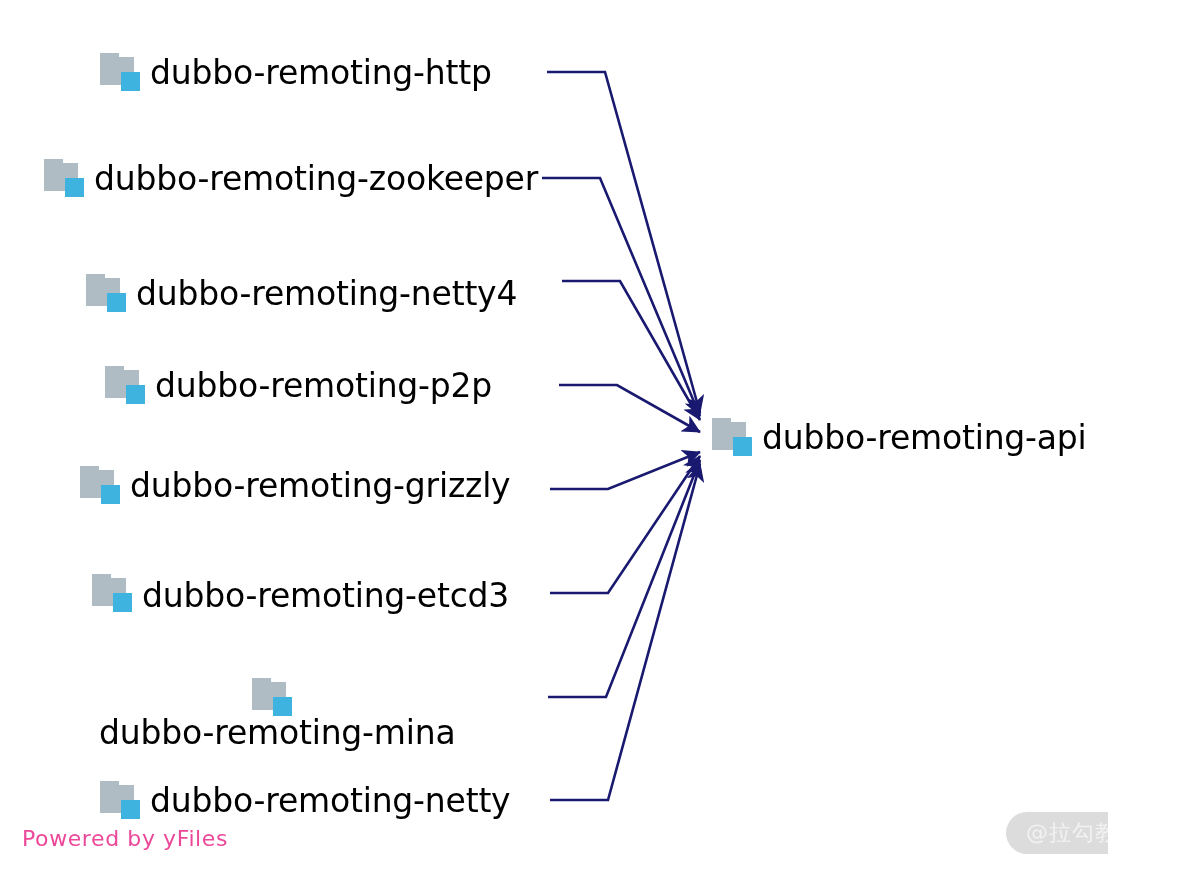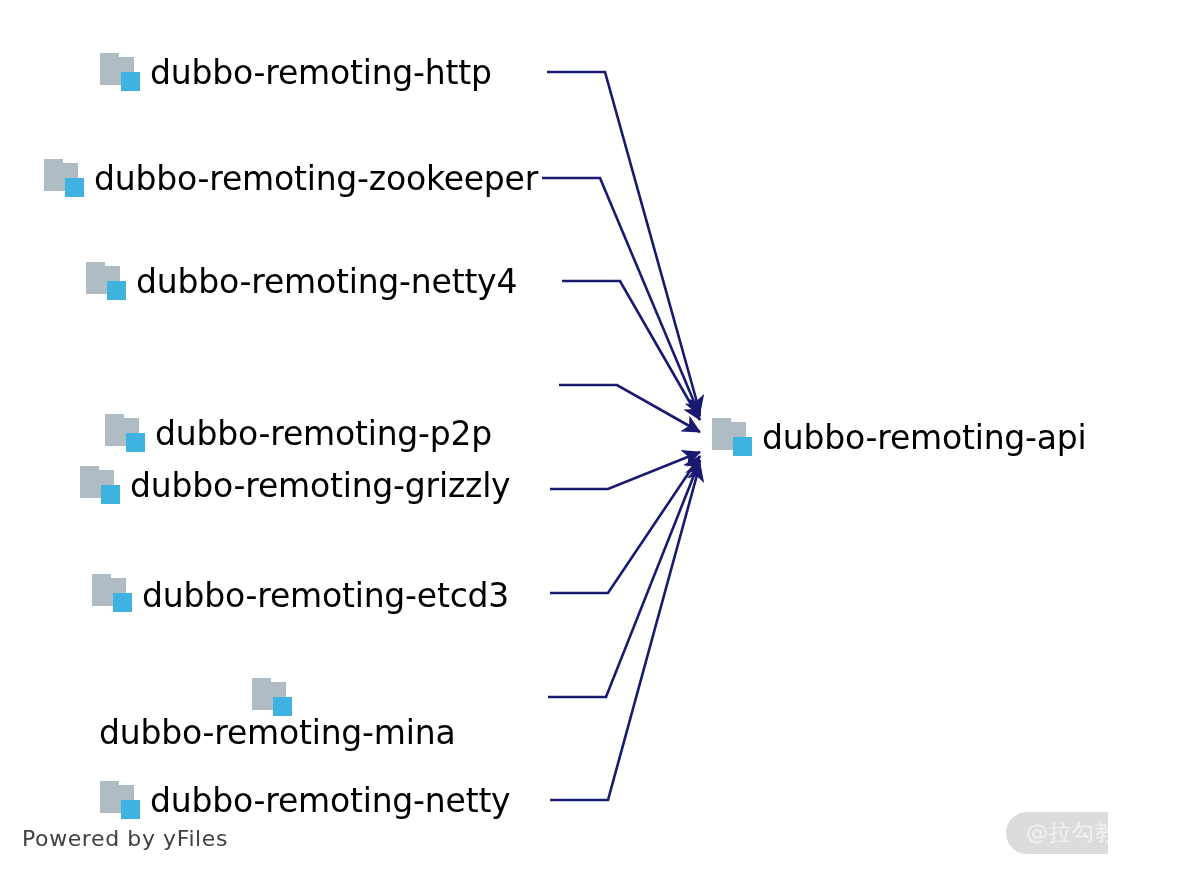--- a/index.html
+++ b/index.html
@@ -67,21 +67,21 @@
     font-size: 33px;
     line-height: 1;
     color: #000000;
     letter-spacing: -0.2px;
   }
   #watermark-yfiles {
     position: absolute;
     left: 22px;
     top: 826px;
     font-size: 22px;
-    color: #404040;
+    color: #ec4899;
     letter-spacing: 0.6px;
     user-select: none;
   }
   #watermark-badge {
     position: absolute;
     left: 1006px;
     top: 812px;
     width: 155px;
     height: 42px;
     border-radius: 21px;
@@ -129,30 +129,30 @@
 
   <div class="graph-node" id="node-1" style="left:44px; top:159px;justify-content:flex-end;">
     <span class="node-icon">
       <span class="folder-tab"></span>
         <span class="folder-body"></span>
         <span class="folder-badge"></span>
     </span>
     <span class="node-label">dubbo-remoting-zookeeper</span>
   </div>
 
-  <div class="graph-node" id="node-2" style="left:86px; top:262px;">
+  <div class="graph-node" id="node-2" style="left:86px; top:274px;">
     <span class="node-icon">
       <span class="folder-tab"></span>
         <span class="folder-body"></span>
         <span class="folder-badge"></span>
     </span>
     <span class="node-label">dubbo-remoting-netty4</span>
   </div>
 
-  <div class="graph-node" id="node-3" style="left:105px; top:366px;margin-top:48px;">
+  <div class="graph-node" id="node-3" style="left:105px; top:366px;">
     <span class="node-icon">
       <span class="folder-tab"></span>
         <span class="folder-body"></span>
         <span class="folder-badge"></span>
     </span>
     <span class="node-label">dubbo-remoting-p2p</span>
   </div>
 
   <div class="graph-node" id="node-4" style="left:80px; top:466px;">
     <span class="node-icon">

